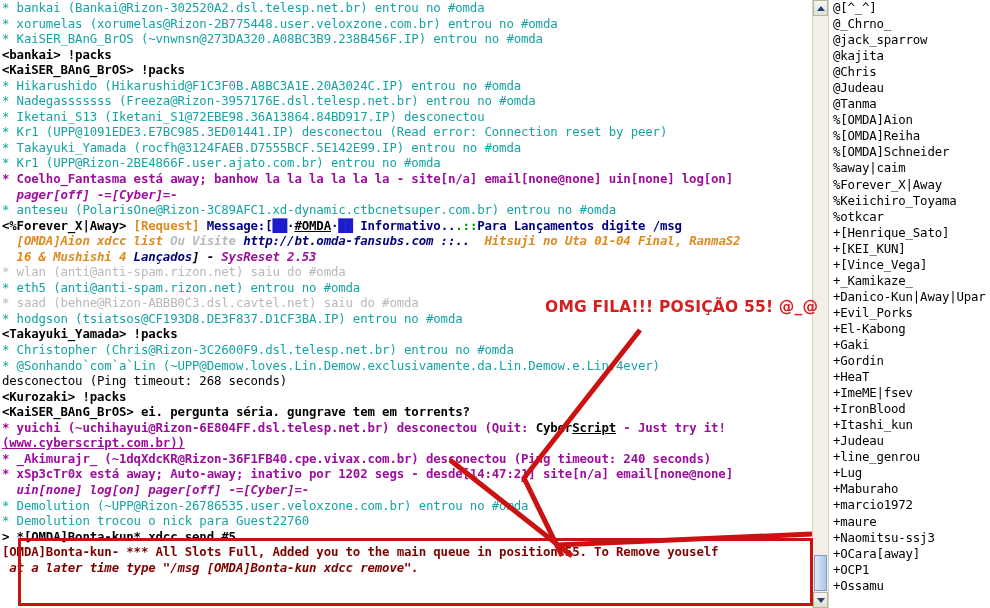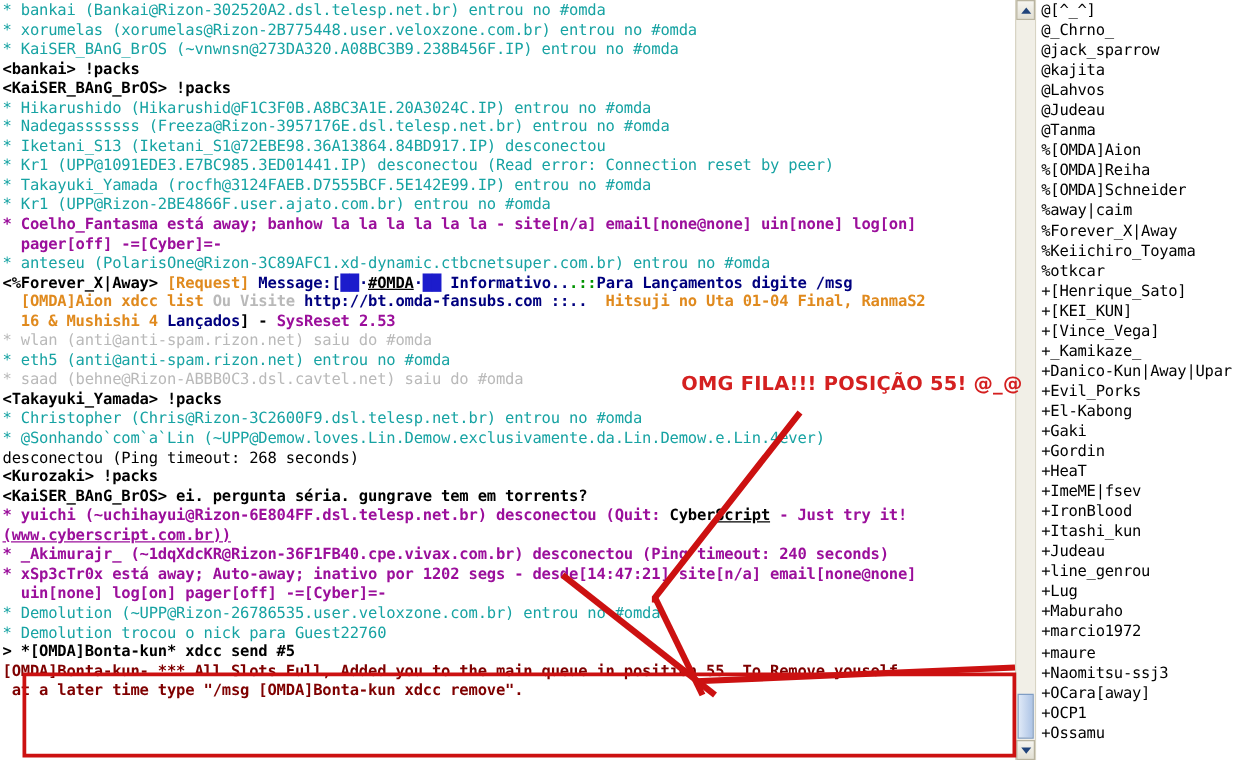--- a/index.html
+++ b/index.html
@@ -35,20 +35,21 @@
   .log-line {
     font-family: "DejaVu Sans Mono", "Liberation Mono", monospace;
     font-size: 12.4px;
     line-height: 15.55px;
     white-space: pre;
     letter-spacing: -0.15px;
     color: #009090;
   }
   .log-line.wrapped {
     padding-left: 0;
+    font-style: italic;
   }
 
   
   .c-teal   { color: #17a3a3; }
   .c-black  { color: #000000; }
   .c-purple { color: #9b0f9b; }
   .c-grey   { color: #b9b9b9; }
   .c-orange { color: #e08a1e; }
   .c-red    { color: #000000; }
   .c-navy   { color: #00007f; }
@@ -174,20 +175,21 @@
 
     <div class="log-line"><span class="c-black b">&lt;%Forever_X|Away&gt; </span><span class="c-orange b">[Request]</span><span class="c-navy b"> Message:[</span><span class="blockchar b">██</span><span class="c-navy b">·</span><span class="c-red b u">#OMDA</span><span class="c-navy b">·</span><span class="blockchar b">██</span><span class="c-navy b"> Informativo..</span><span class="c-green b">.::</span><span class="c-navy b">Para Lançamentos digite /msg</span></div>
 
     <div class="log-line wrapped"><span class="c-orange b">  [OMDA]Aion xdcc list </span><span class="c-grey b">Ou Visite </span><span class="c-navy b">http://bt.omda-fansubs.com</span><span class="c-navy b"> ::..  </span><span class="c-orange b">Hitsuji no Uta 01-04 Final, RanmaS2</span></div>
 
     <div class="log-line wrapped"><span class="c-orange b">  16 &amp; Mushishi 4 </span><span class="c-navy b">Lançados</span><span class="c-black b">] - </span><span class="c-purple b">SysReset 2.53</span></div>
 
     <div class="log-line c-grey">* wlan (anti@anti-spam.rizon.net) saiu do #omda</div>
     <div class="log-line c-teal">* eth5 (anti@anti-spam.rizon.net) entrou no #omda</div>
     <div class="log-line c-grey">* saad (behne@Rizon-ABBB0C3.dsl.cavtel.net) saiu do #omda</div>
+    <div class="log-line c-teal">* hodgson (tsiatsos@CF193D8.DE3F837.D1CF3BA.IP) entrou no #omda</div>
     <div class="log-line c-black b">&lt;Takayuki_Yamada&gt; !packs</div>
     <div class="log-line c-teal">* Christopher (Chris@Rizon-3C2600F9.dsl.telesp.net.br) entrou no #omda</div>
     <div class="log-line c-teal">* @Sonhando`com`a`Lin (~UPP@Demow.loves.Lin.Demow.exclusivamente.da.Lin.Demow.e.Lin.4ever)</div>
     <div class="log-line c-black">desconectou (Ping timeout: 268 seconds)</div>
     <div class="log-line c-black b">&lt;Kurozaki&gt; !packs</div>
     <div class="log-line c-black b">&lt;KaiSER_BAnG_BrOS&gt; ei. pergunta séria. gungrave tem em torrents?</div>
 
     <div class="log-line c-purple b"><span>* yuichi (~uchihayui@Rizon-6E804FF.dsl.telesp.net.br) desconectou (Quit: </span><span class="c-black b">Cyber</span><span class="c-black b u">Script</span><span> - Just try it!</span></div>
 
     <div class="log-line c-purple b u">(www.cyberscript.com.br))</div>
@@ -210,21 +212,21 @@
     <div class="sb-btn down">
       <span class="sb-arrow down"></span>
     </div>
   </div>
 
   <div id="nicklist">
     <div class="nick">@[^_^]</div>
     <div class="nick">@_Chrno_</div>
     <div class="nick">@jack_sparrow</div>
     <div class="nick">@kajita</div>
-    <div class="nick">@Lahvos</div>
+    <div class="nick">@Chris</div>
     <div class="nick">@Judeau</div>
     <div class="nick">@Tanma</div>
     <div class="nick">%[OMDA]Aion</div>
     <div class="nick">%[OMDA]Reiha</div>
     <div class="nick">%[OMDA]Schneider</div>
     <div class="nick">%away|caim</div>
     <div class="nick">%Forever_X|Away</div>
     <div class="nick">%Keiichiro_Toyama</div>
     <div class="nick">%otkcar</div>
     <div class="nick">+[Henrique_Sato]</div>

